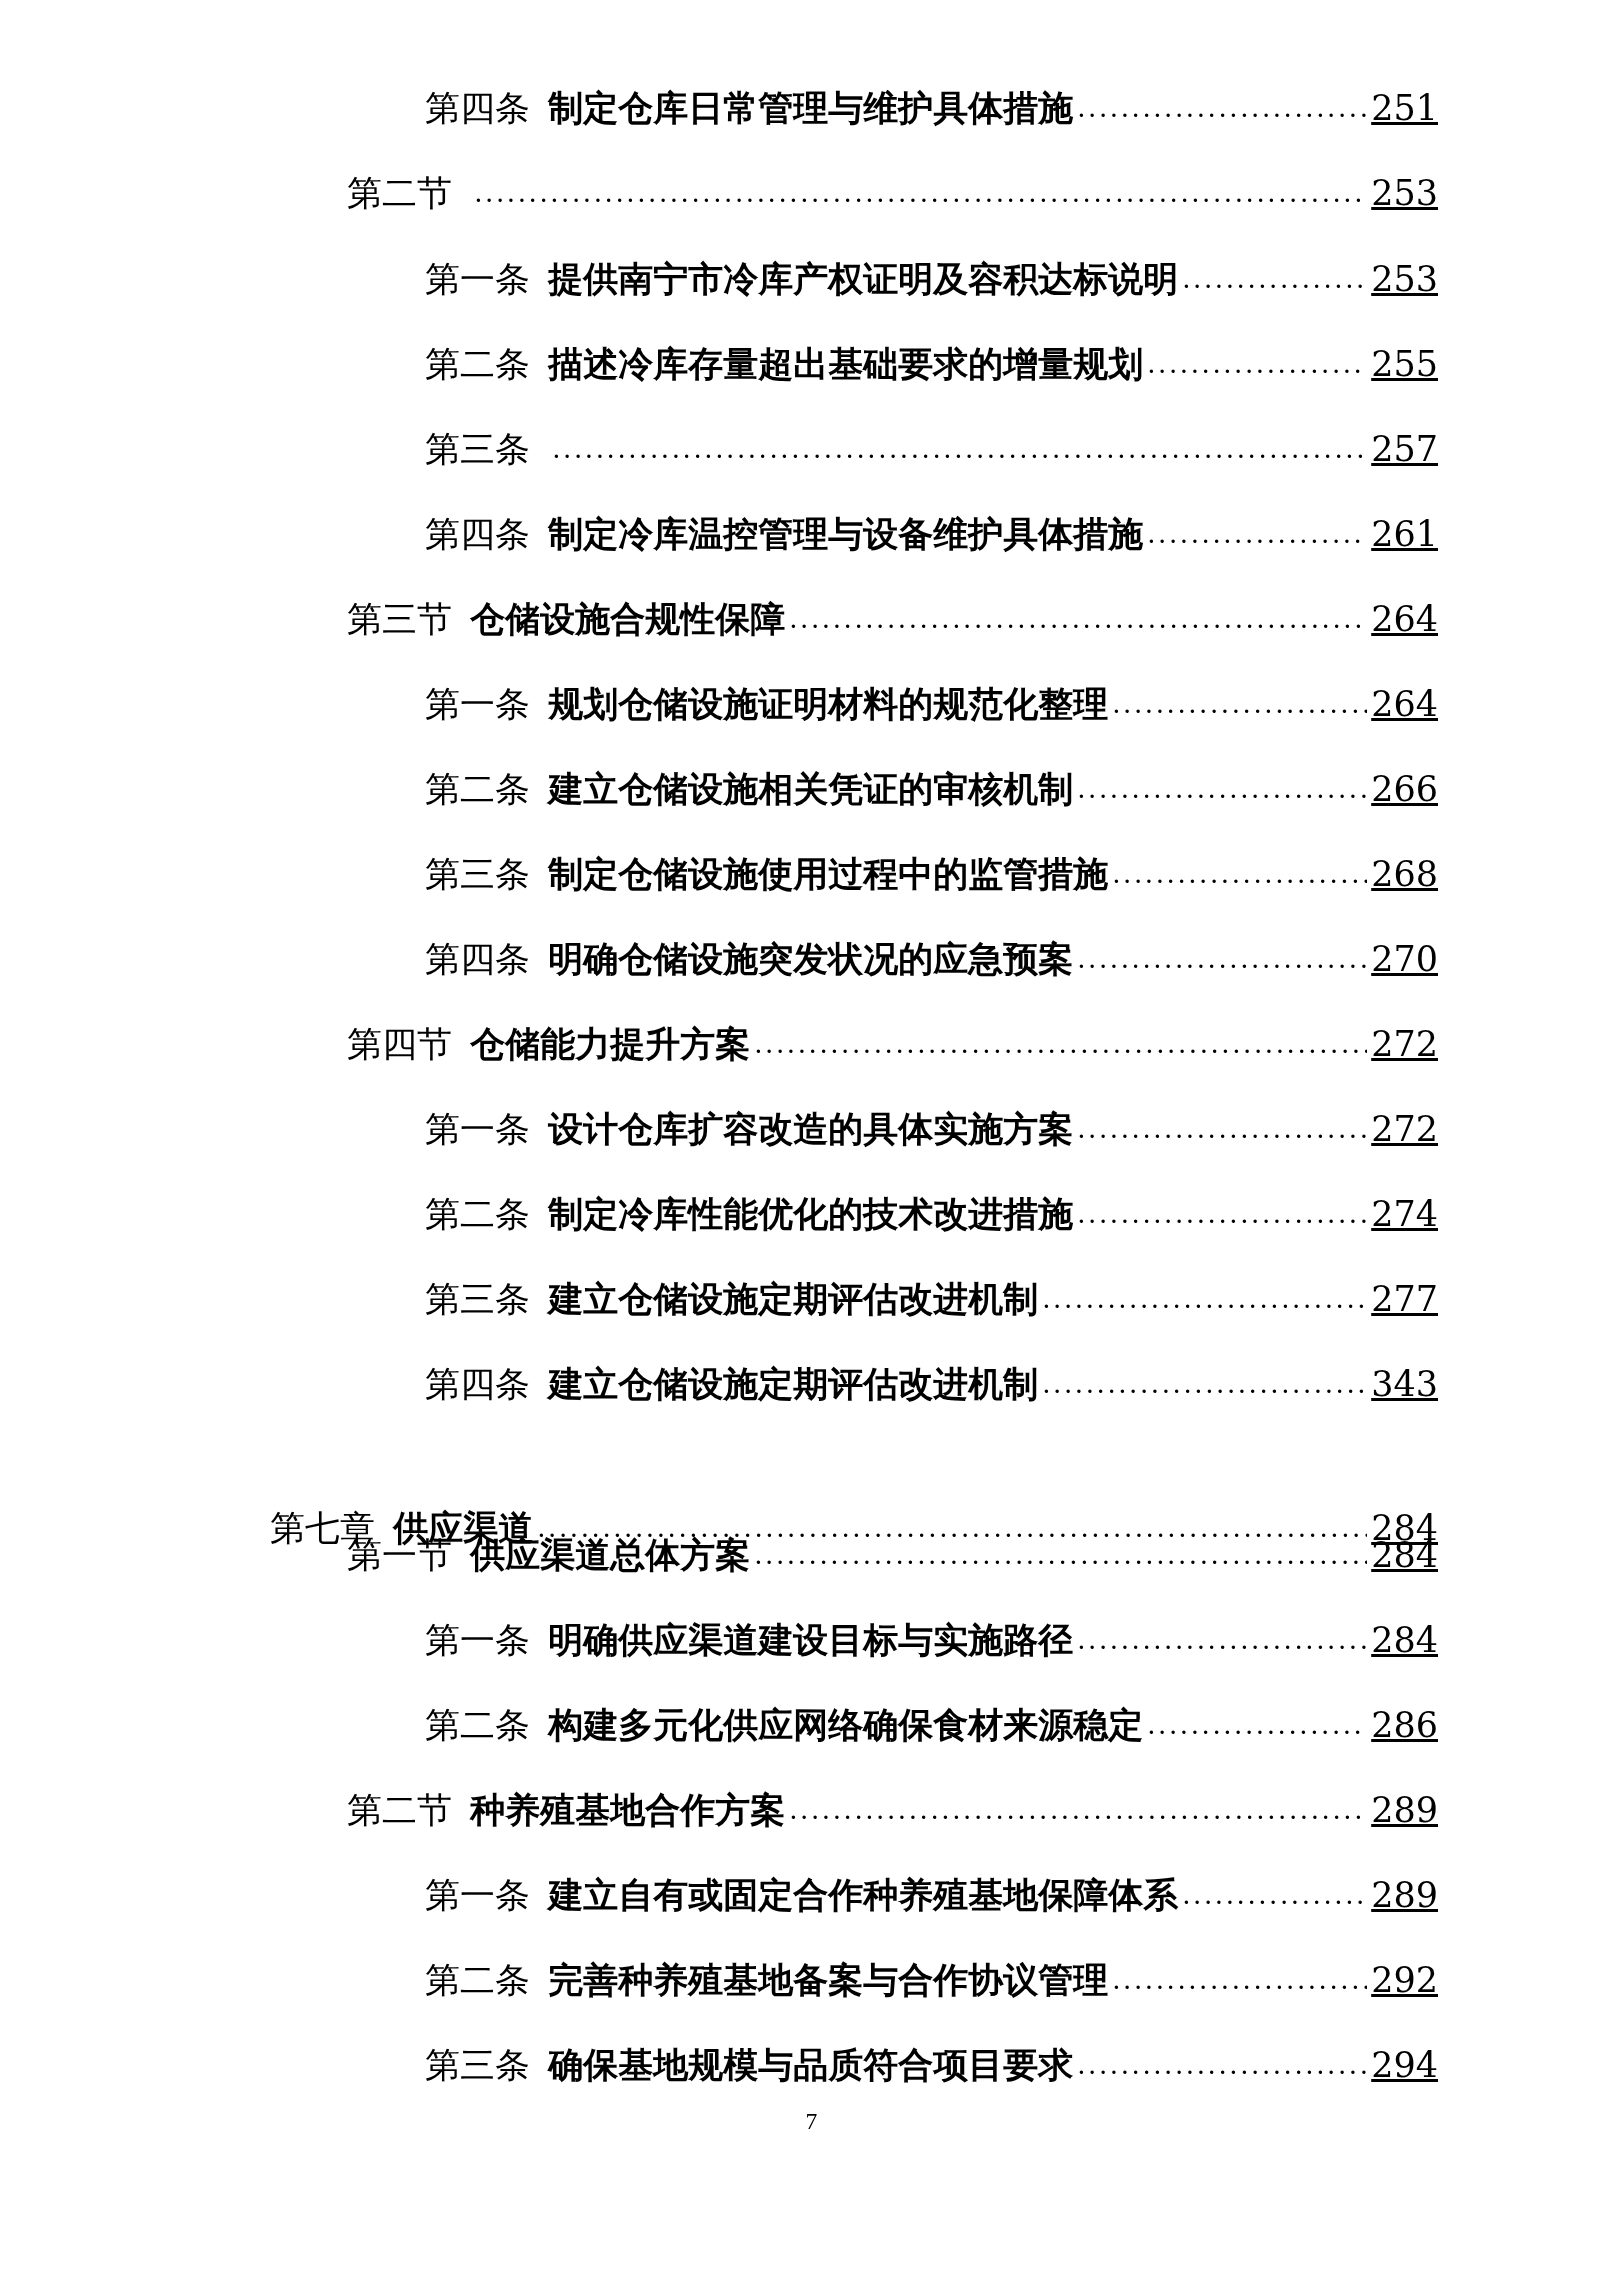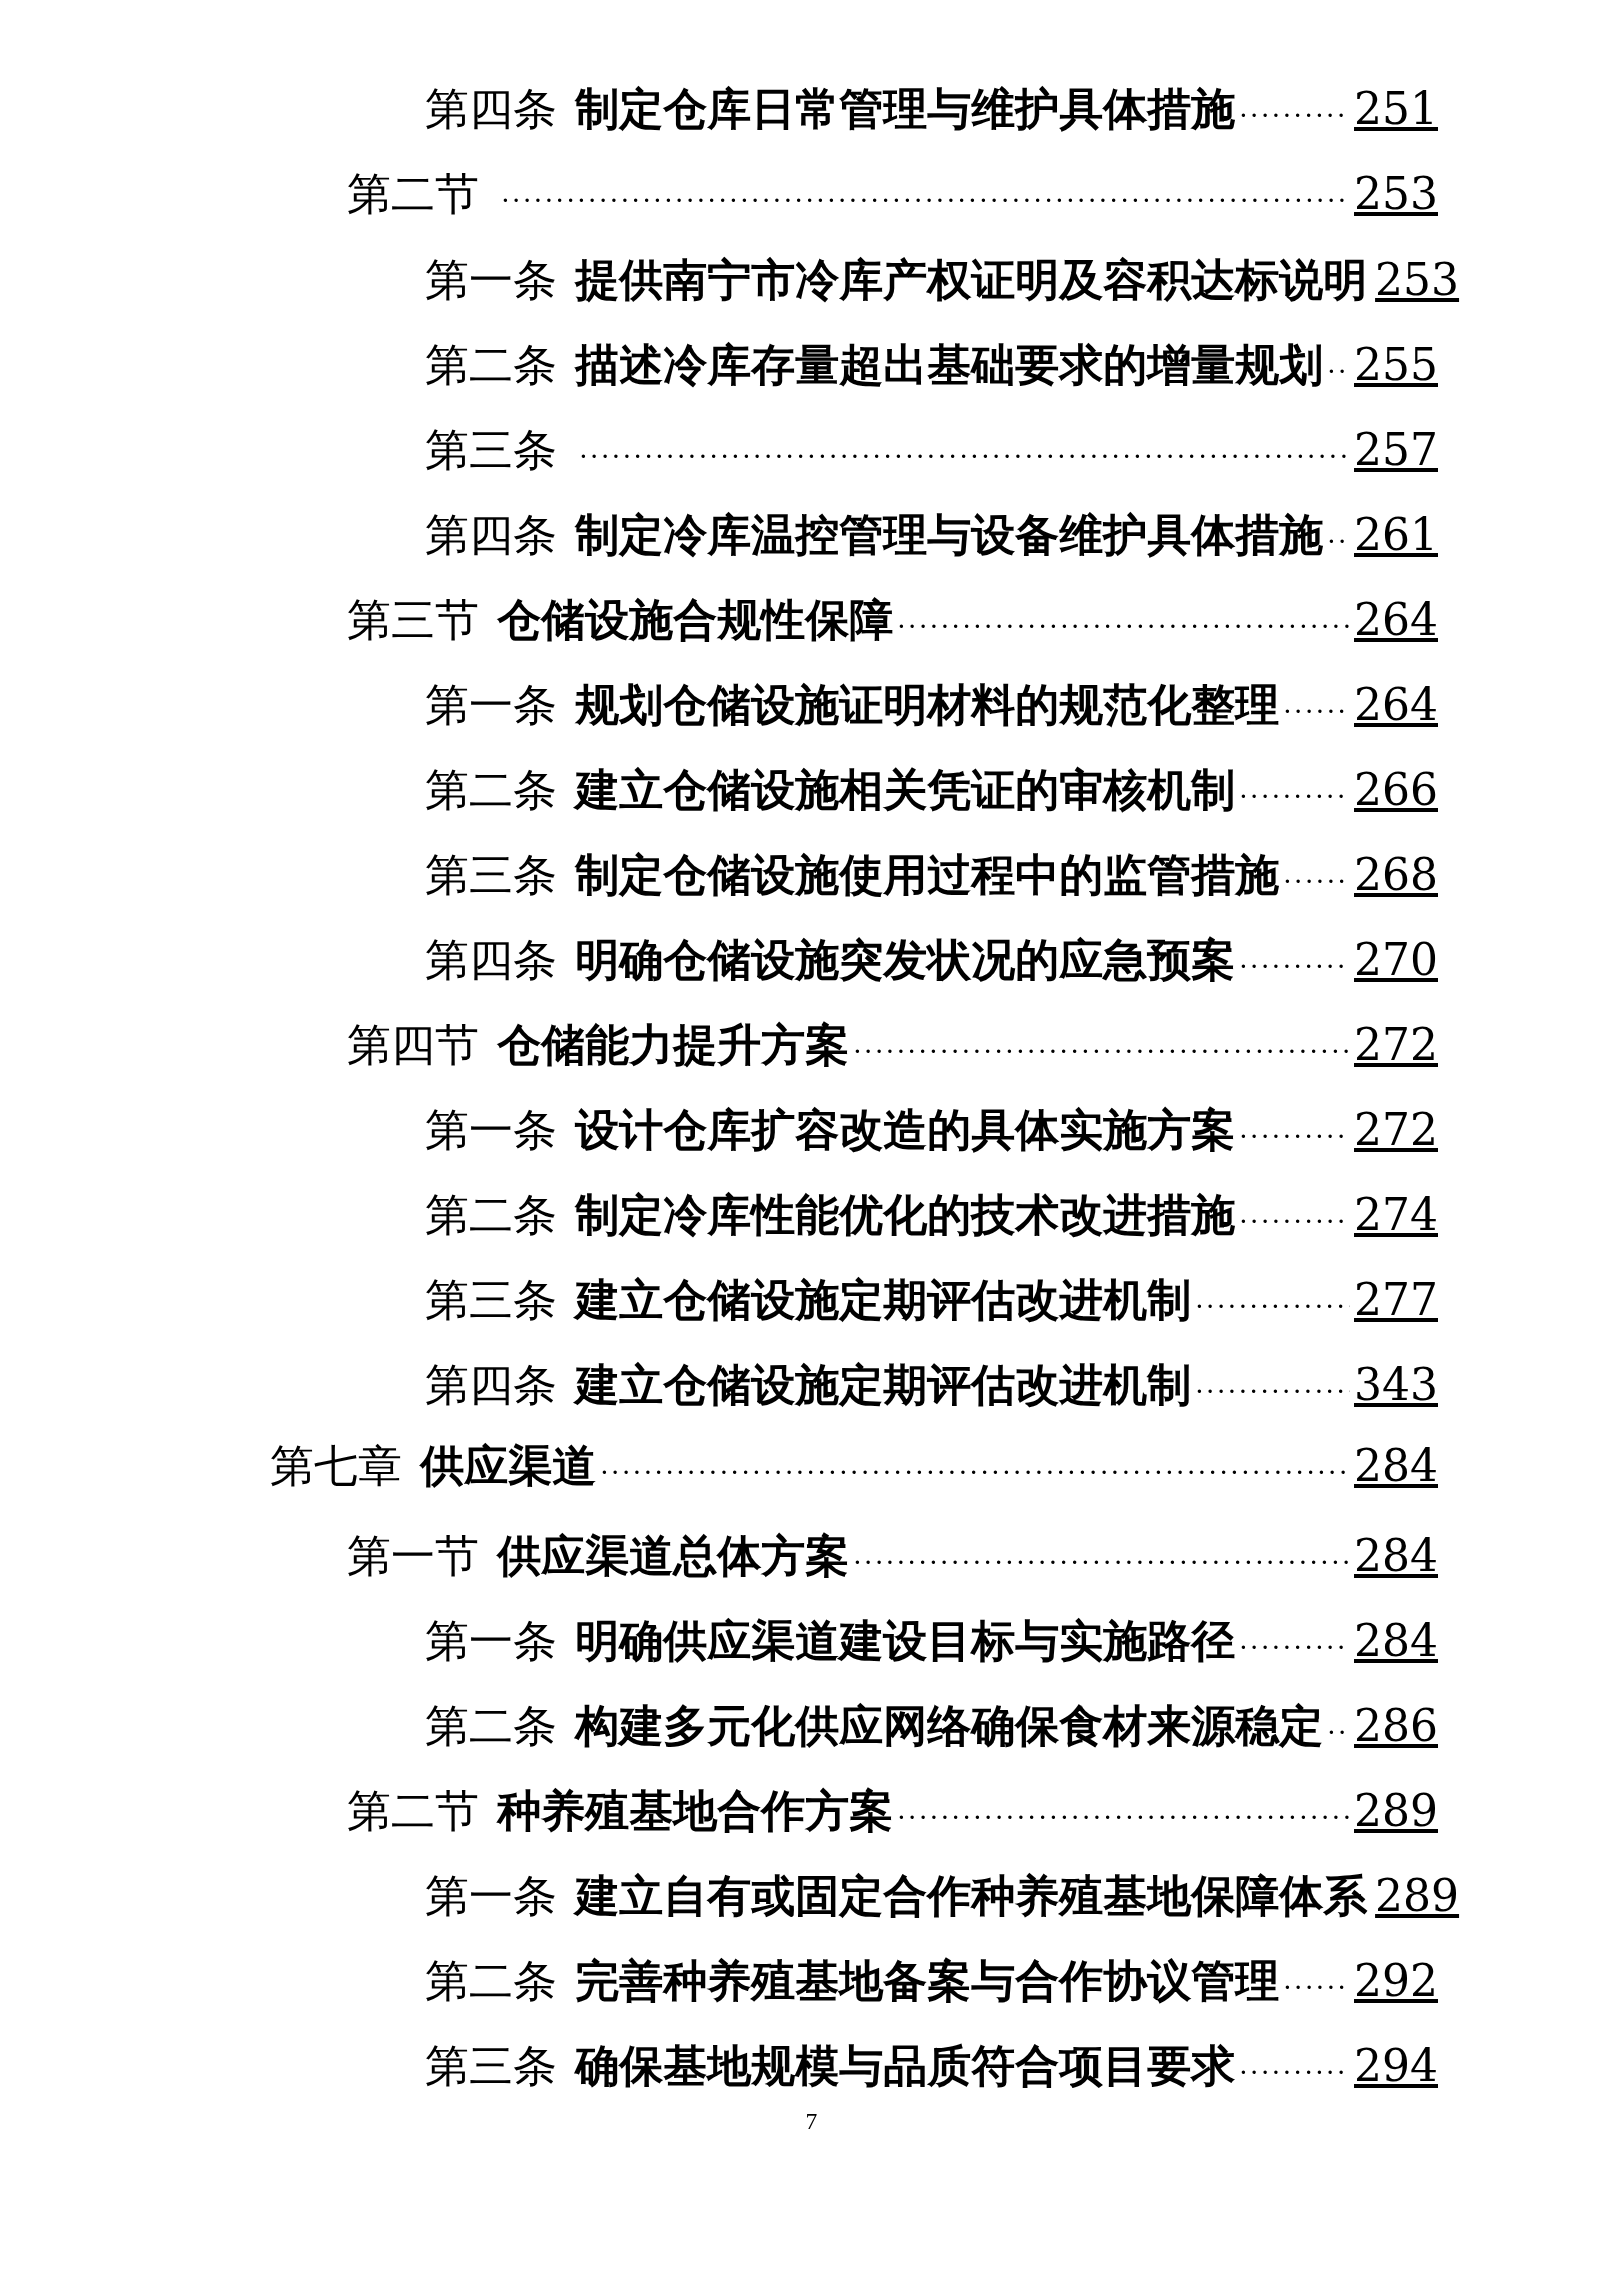--- a/index.html
+++ b/index.html
@@ -1,20 +1,20 @@
 <!DOCTYPE html>
 <html style="font-size:10.5px"><head>
 <meta charset="utf-8">
 <style>
   html, body { margin: 0; padding: 0; background: #ffffff; }
   body { width: 1623px; height: 2295px; position: relative; overflow: hidden;
          font-family: "DejaVu Serif", "Liberation Serif", serif; color: #000; }
   .toc { position: absolute; top: 65px; left: 0; width: 1623px; }
   .row { position: absolute; height: 59px; display: flex; align-items: flex-start;
-         right: 185px; font-size: 44px; line-height: 59px; white-space: nowrap; }
+         right: 185px; font-size: 35px; line-height: 59px; white-space: nowrap; }
   .row.l1 { left: 270px; }
   .row.l2 { left: 347px; }
   .row.l3 { left: 425px; }
   .num-label { margin-right: 18.3px; font-family: "DejaVu Sans", "Liberation Sans", sans-serif; font-weight: 300; }
   .title { font-family: "DejaVu Sans", "Liberation Sans", sans-serif; font-weight: bold; }
   .leader { flex: 1; overflow: hidden; margin: 0 3.9px; letter-spacing: 2.6px; font-size: 26px; }
   .leader::before { content: "................................................................................................................................................................................................................"; }
   .page { font-family: "DejaVu Serif", "Liberation Serif", serif; text-decoration: underline; }
   .footer { position: absolute; top: 2108px; left: 0; width: 1623px; text-align: center;
             font-size: 23.6px; font-family: "Liberation Serif", serif; }
@@ -110,21 +110,21 @@
     <span class="title">建立仓储设施定期评估改进机制</span>
     <span class="leader"></span>
     <span class="page">277</span>
   </div>
   <div class="row l3" style="top:1290px">
     <span class="num-label">第四条</span>
     <span class="title">建立仓储设施定期评估改进机制</span>
     <span class="leader"></span>
     <span class="page">343</span>
   </div>
-  <div class="row l1" style="top:1371px">
+  <div class="row l1" style="top:1434px">
     <span class="num-label">第七章</span>
     <span class="title">供应渠道</span>
     <span class="leader"></span>
     <span class="page">284</span>
   </div>
   <div class="row l2" style="top:1461px">
     <span class="num-label">第一节</span>
     <span class="title">供应渠道总体方案</span>
     <span class="leader"></span>
     <span class="page">284</span>

